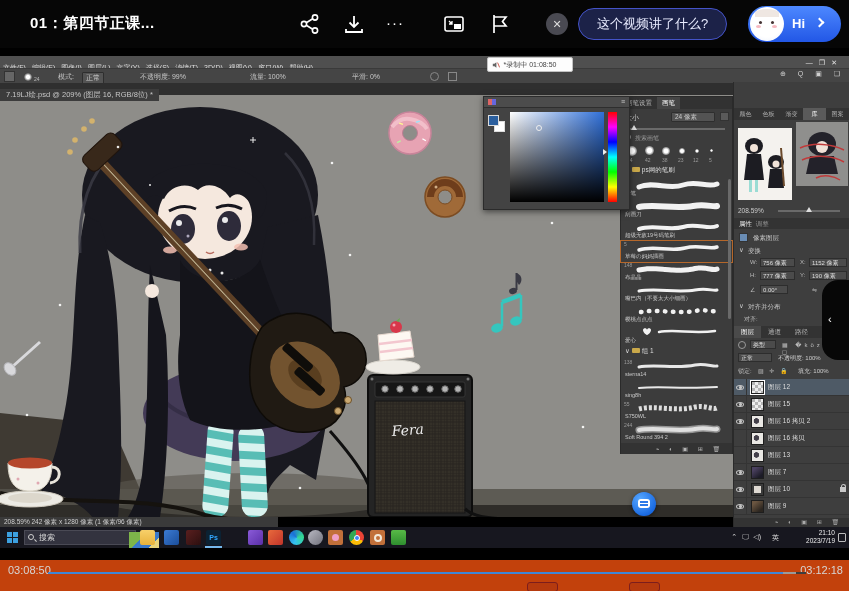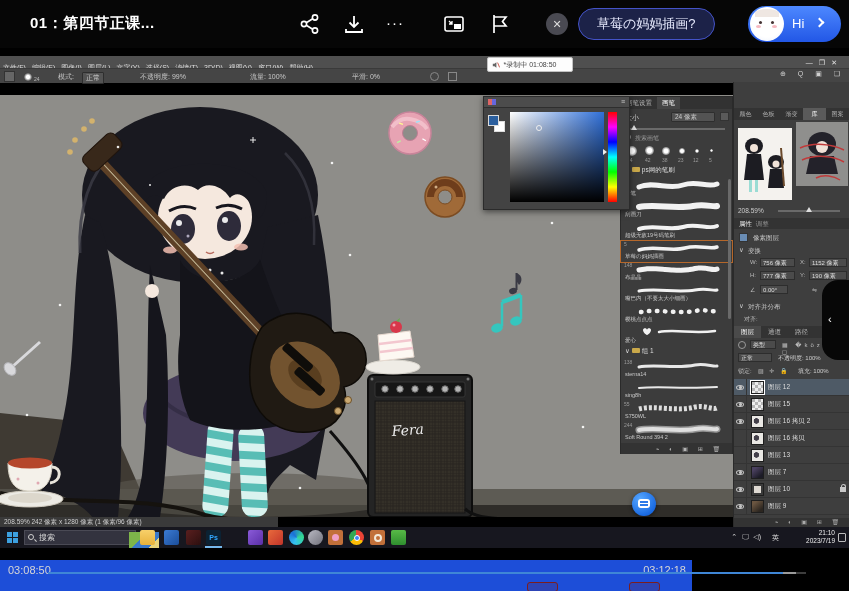--- a/index.html
+++ b/index.html
@@ -10,21 +10,21 @@
   
   .topbar { left:0; top:0; width:849px; height:48px; background:#060606; z-index:60; }
   .vtitle { left:30px; top:14px; color:#fff; font-size:15px; font-weight:bold; letter-spacing:.5px; }
   .tico { top:12px; width:24px; height:24px; color:#fff; }
   .tico svg { width:24px; height:24px; display:block; }
   .closec { left:546px; top:13px; width:22px; height:22px; border-radius:50%; background:#4a4a52; color:#ddd; font-size:11px; line-height:22px; text-align:center; }
   .aibtn { left:578px; top:8px; height:32px; line-height:30px; padding:0 18px; border-radius:17px; background:#1c2248; border:1px solid #4453c8; color:#e9ecff; font-size:13px; }
   .hipill { left:748px; top:6px; width:93px; height:36px; border-radius:19px; background:linear-gradient(180deg,#4d88ff,#2257e6); }
   .havatar { left:2px; top:1px; width:34px; height:34px; border-radius:50%; background:radial-gradient(circle at 50% 42%,#fff 60%,#e8eefc 100%); position:absolute; overflow:hidden; }
   .havatar i { position:absolute; border-radius:50%; }
-  .hitxt { position:absolute; left:44px; top:10px; color:#fff; font-size:13px; font-weight:normal; }
+  .hitxt { position:absolute; left:44px; top:10px; color:#fff; font-size:13px; font-weight:bold; }
   .hichev { position:absolute; left:68px; top:13px; width:7px; height:7px; border-top:2px solid #fff; border-right:2px solid #fff; transform:rotate(45deg); }
 
   
   .menubar { left:0; top:56px; width:849px; height:12px; background:#4f4f4f; color:#dcdcdc; z-index:10; }
   .menubar span { display:inline-block; padding:2px 3px 0 3px; font-size:7px; }
   .winctl { position:absolute; top:1px; right:3px; color:#e0e0e0; font-size:8px; letter-spacing:6px; }
   .optbar { left:0; top:68px; width:849px; height:15px; background:#454545; color:#c9c9c9; z-index:10; border-top:1px solid #3a3a3a; }
   .optbar .oi { position:absolute; top:3px; font-size:7px; }
   .obox { background:#535353; border:1px solid #2e2e2e; padding:0 3px; border-radius:1px; }
   .doctab { left:0; top:83px; width:735px; height:12px; background:#2f2f2f; color:#c6c6c6; z-index:10; }
@@ -107,21 +107,21 @@
   .weatherthumb { position:absolute; left:104px; top:1px; width:30px; height:17px; background:linear-gradient(135deg,#7db54a 0 40%,#3b79c9 40% 75%,#e8d37a 75%); }
   .appic { position:absolute; top:3px; width:15px; height:15px; border-radius:2px; }
   .appic.active::after { content:""; position:absolute; left:-1px; bottom:-3px; width:17px; height:2px; background:#76b9ed; }
   .psic { background:#0c2233; color:#31a8ff; font-size:7px; font-weight:bold; text-align:center; line-height:15px; }
   .tray { position:absolute; right:0; top:0; height:21px; color:#ddd; }
   .trayic { position:absolute; top:6px; font-size:7px; color:#ddd; }
   .clockblk { position:absolute; right:14px; top:2px; text-align:right; color:#eee; font-size:6.5px; line-height:8px; }
   .notif { position:absolute; right:3px; top:6px; width:8px; height:9px; border:1px solid #bbb; border-radius:1px; }
 
   
-  .botbar { left:0; top:560px; width:692px; height:31px; background:#1d4ed8; z-index:60; }
+  .botbar { left:0; top:560px; width:849px; height:31px; background:#c2410c; z-index:60; }
   .btime { color:#d6d6d6; font-size:11px; top:4px; }
   .ptrack { position:absolute; left:48px; top:12px; width:758px; height:2px; background:#3d3d3d; }
   .pfill { position:absolute; left:0; top:0; height:2px; background:#3f86d6; }
   .phandle { position:absolute; top:0; height:2px; width:13px; background:#9a9a9a; }
   .stamp { position:absolute; top:22px; width:31px; height:10px; border:1px solid #7c1d1d; border-radius:3px; background:rgba(120,25,25,.18); }
 
   
   .drawer { left:822px; top:280px; width:27px; height:80px; background:#070707; border-radius:16px 0 0 16px; z-index:50; color:#fff; }
   .drawer b { position:absolute; left:6px; top:33px; font-size:11px; font-weight:normal; }
   .chatbtn { left:632px; top:492px; width:24px; height:24px; border-radius:50%; background:radial-gradient(circle at 35% 30%,#57a8ff,#1767e0 75%); z-index:50; box-shadow:0 1px 4px rgba(0,0,0,.5); }
@@ -155,21 +155,21 @@
           <rect x="12" y="12" width="7" height="5" fill="#fff" stroke="none"></rect>
           <path d="M7 9l3 3M10 9v3h-3" stroke-width="1.3"></path>
         </svg>
     </div>
     <div class="abs tico" style="left:488px">
       <svg viewBox="0 0 24 24" fill="none" stroke="#fff" stroke-width="1.7">
           <path d="M6 3v18 M6 5h12 l-3.5 4.5 3.5 4.5 H6"></path>
         </svg>
     </div>
     <div class="abs closec">✕</div>
-    <div class="abs aibtn">草莓の妈妈插画?</div>
+    <div class="abs aibtn">这个视频讲了什么?</div>
     <div class="abs hipill">
       <span class="havatar">
         <i style="left:9px;top:14px;width:3px;height:3px;background:#433;"></i>
         <i style="left:21px;top:14px;width:3px;height:3px;background:#433;"></i>
         <i style="left:6px;top:18px;width:5px;height:3px;background:#f6b8c0;"></i>
         <i style="left:22px;top:18px;width:5px;height:3px;background:#f6b8c0;"></i>
         <i style="left:5px;top:2px;width:24px;height:8px;background:#efe7e2;border-radius:50% 50% 0 0;"></i>
       </span>
       <span class="hitxt">Hi</span>
       <span class="hichev"></span>
@@ -327,20 +327,23 @@
     <span class="oi" style="left:4px; top:2px; width:11px; height:11px; background:#666; border:1px solid #333;"></span>
     <span class="oi" style="left:24px; top:4px; width:8px; height:8px; border-radius:50%; background:radial-gradient(circle,#fff 30%,transparent 75%);"></span>
     <span class="oi" style="left:34px; top:7px; font-size:5px; color:#bbb;">24</span>
     <span class="oi" style="left:58px;">模式:</span>
     <span class="oi obox" style="left:82px;">正常</span>
     <span class="oi" style="left:140px;">不透明度: 99%</span>
     <span class="oi" style="left:250px;">流量: 100%</span>
     <span class="oi" style="left:352px;">平滑: 0%</span>
     <span class="oi" style="left:430px; width:9px; height:9px; border:1px solid #888; border-radius:50%;"></span>
     <span class="oi" style="left:448px; width:9px; height:9px; border:1px solid #888;"></span>
+  </div>
+  <div class="abs doctab">
+    <span>7.19LJ绘.psd @ 209% (图层 16, RGB/8位) *</span>
   </div>
   <div class="abs statusbar">208.59%  242 像素 x 1280 像素 (1 像素/96 像素)</div>
 
   <div class="abs rectip">
     <svg class="spk" viewBox="0 0 10 10">
         <path d="M1,3.5 h2 l2.5,-2 v7 l-2.5,-2 h-2 Z" fill="#666"></path>
         <line x1="7" y1="2" x2="9.5" y2="8" stroke="#c0392b" stroke-width="1"></line>
       </svg>
     <span>*录制中 01:08:50</span>
   </div>

